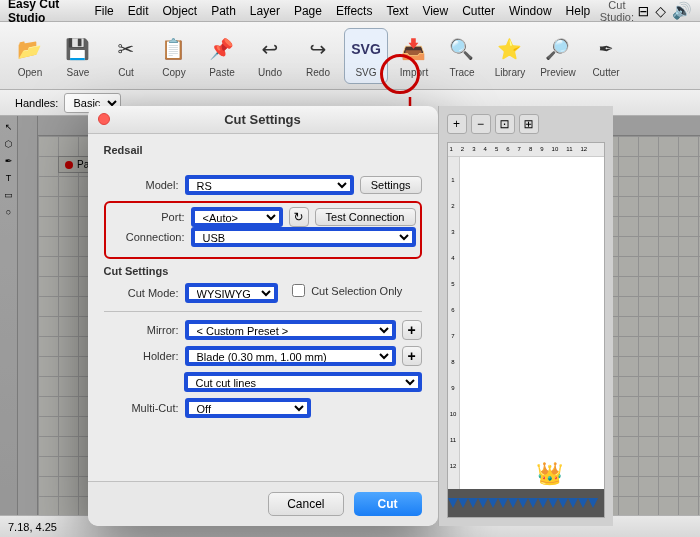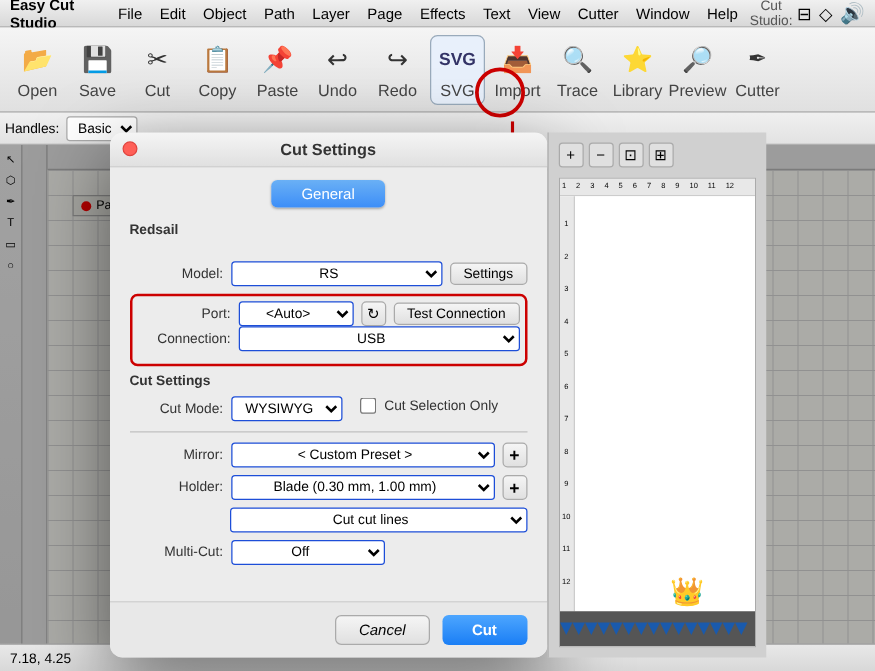--- a/index.html
+++ b/index.html
@@ -63,21 +63,21 @@
       border: 1px solid transparent;
     }
     .tool-btn .icon-area {
       width: 32px;
       height: 32px;
       display: flex;
       align-items: center;
       justify-content: center;
       font-size: 20px;
     }
-    .tool-btn .label { font-size: 13px; color: #444; }
+    .tool-btn .label { font-size: 10px; color: #444; }
 
     
     .red-circle-indicator {
       position: absolute;
       top: 32px;
       left: 380px;
       width: 40px;
       height: 40px;
       border: 3px solid #cc0000;
       border-radius: 50%;
@@ -91,21 +91,21 @@
       z-index: 5;
       pointer-events: none;
     }
 
     
     .handles-bar {
       background: linear-gradient(to bottom, #f0f0f0, #e2e2e2);
       height: 26px;
       display: flex;
       align-items: center;
-      padding: 0 4px;
+      padding: 0 15px;
       border-bottom: 1px solid #b0b0b0;
       font-size: 11px;
       gap: 6px;
     }
     .handles-bar select {
       font-size: 11px;
       height: 20px;
       padding: 0 4px;
       border: 1px solid #aaa;
       border-radius: 3px;
@@ -293,25 +293,24 @@
     .form-label {
       font-size: 11px;
       color: #333;
       min-width: 75px;
       text-align: right;
     }
     .form-select {
       flex: 1;
       height: 20px;
       font-size: 11px;
-      border: 1px solid #1d4ed8;
+      border: 4px solid #1d4ed8;
       border-radius: 3px;
       background: white;
       padding: 0 4px;
-      text-align: center;
     }
 
     .settings-btn {
       background: linear-gradient(to bottom, #f5f5f5, #e0e0e0);
       border: 1px solid #aaa;
       border-radius: 4px;
       padding: 2px 10px;
       font-size: 11px;
       cursor: pointer;
       white-space: nowrap;
@@ -385,21 +384,20 @@
       background: #e8e8e8;
       border-radius: 0 0 10px 10px;
     }
     .btn-cancel {
       background: linear-gradient(to bottom, #f5f5f5, #e0e0e0);
       border: 1px solid #aaa;
       border-radius: 5px;
       padding: 4px 18px;
       font-size: 12px;
       cursor: pointer;
-      font-style: italic;
     }
     .btn-cut {
       background: linear-gradient(to bottom, #4da6ff, #1a7ef5);
       color: white;
       border: none;
       border-radius: 5px;
       padding: 4px 24px;
       font-size: 12px;
       cursor: pointer;
       font-weight: 600;
@@ -605,23 +603,20 @@
     <div style="display:flex; gap:0; height:420px;">
 
       <div class="dialog">
         <div class="dialog-titlebar">
           <div class="dialog-close-btn"></div>
           <span class="dialog-title">Cut Settings</span>
         </div>
 
         <div class="dialog-body">
 
-          <div class="general-btn">
-            <button class="btn-general">General</button>
-          </div>
 
           <div class="section-label">Redsail</div>
 
           <div class="form-row">
             <span class="form-label">Model:</span>
             <select class="form-select">
               <option>RS</option>
             </select>
             <button class="settings-btn">Settings</button>
           </div>

